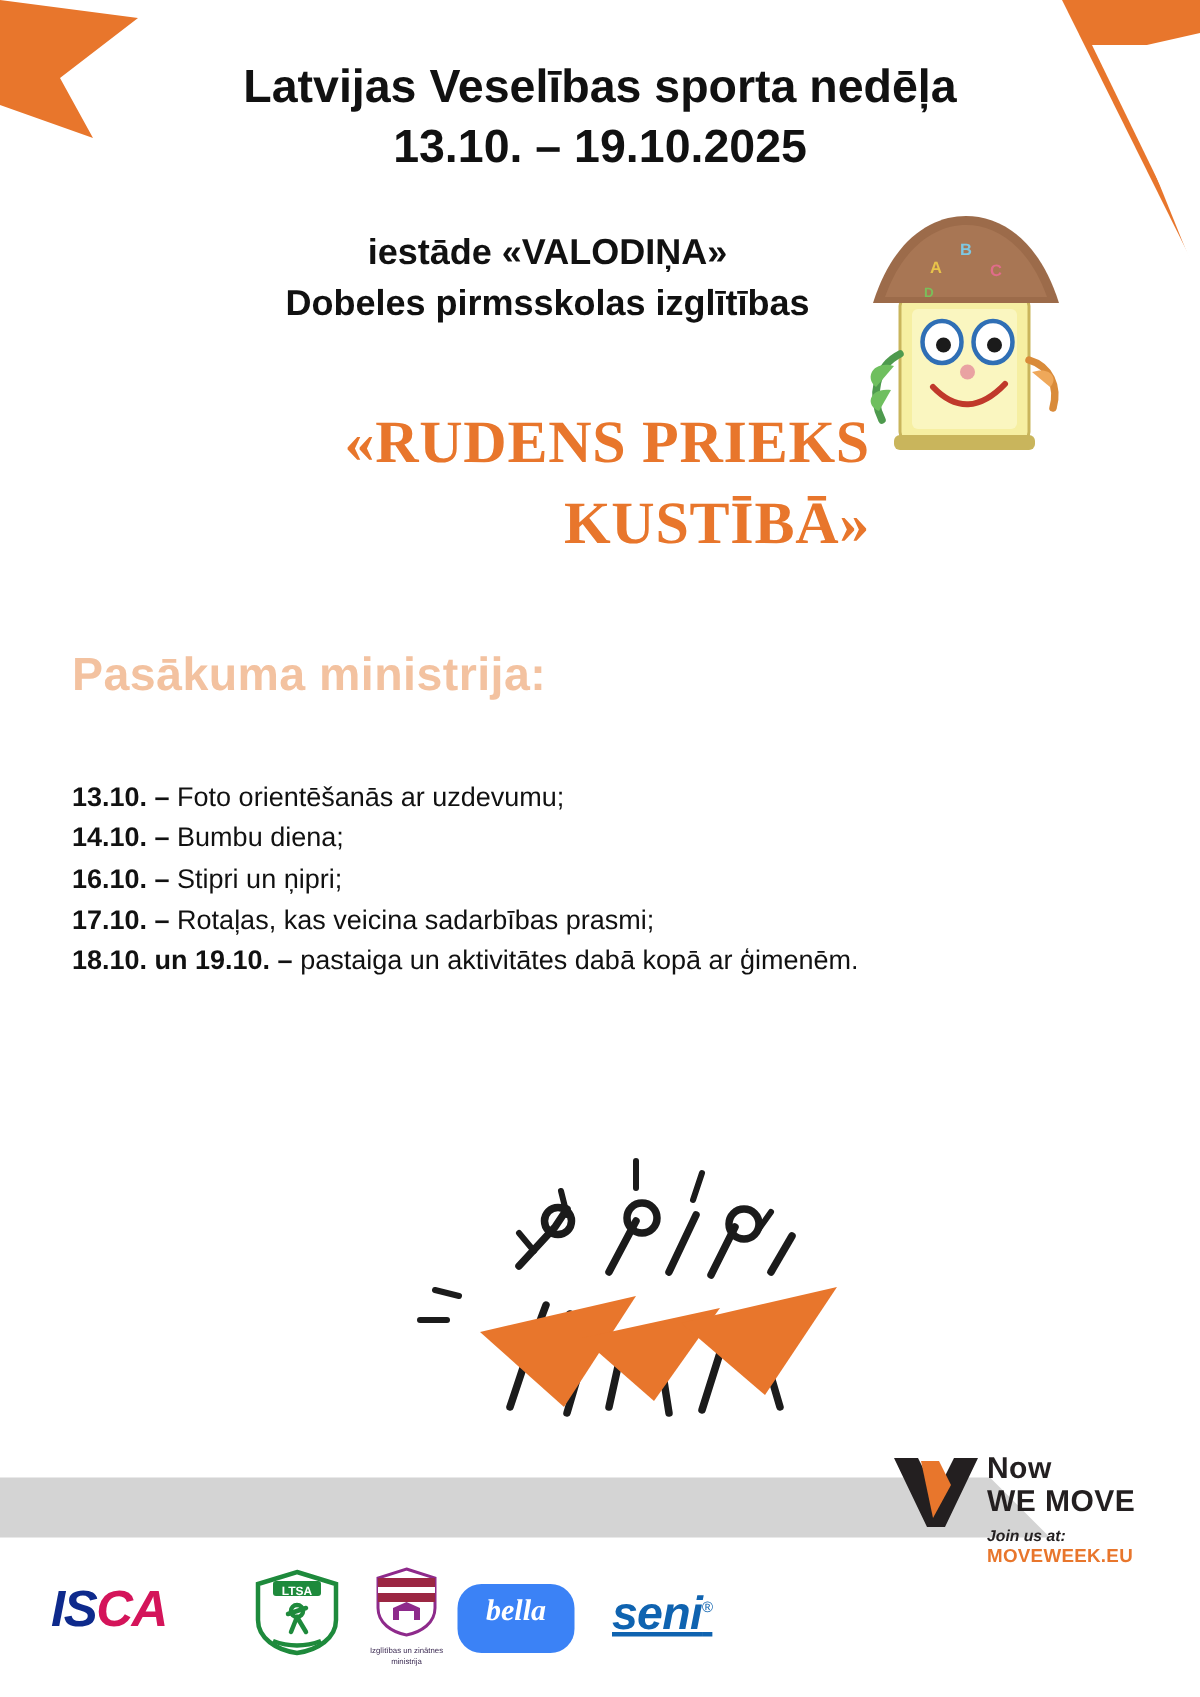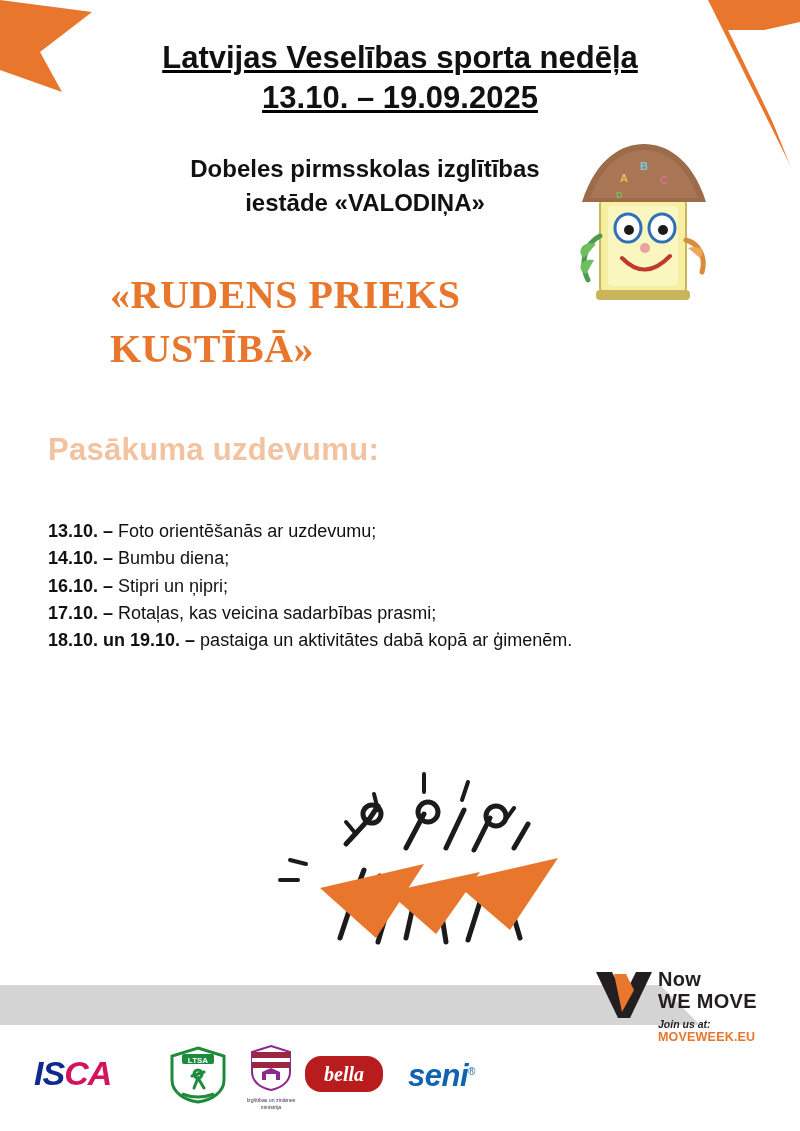--- a/index.html
+++ b/index.html
@@ -31,21 +31,20 @@
     width: 150px; height: 190px;
     overflow: hidden;
   }
   .corner-right svg { display: block; }
 
   
   .title-block {
     position: absolute;
     left: 0; right: 0; top: 38px;
     text-align: center;
-    text-decoration: underline;
   }
   .title-line {
     font-size: 31px;
     font-weight: bold;
     color: #111111;
     line-height: 1.28;
     letter-spacing: 0px;
   }
   .subtitle-block {
     position: absolute;
@@ -55,21 +54,21 @@
   .subtitle-line {
     font-size: 24px;
     font-weight: bold;
     color: #111111;
     line-height: 1.42;
   }
 
   .event-title {
     position: absolute;
     left: 110px; right: 220px; top: 268px;
-    text-align: left;
+    text-align: right;
     font-family: "Liberation Serif", serif;
     font-size: 40px;
     font-weight: bold;
     color: #E8762C;
     line-height: 1.35;
     letter-spacing: 0.5px;
   }
   .event-title .l2 { display: block; }
 
   
@@ -194,22 +193,22 @@
   .min-caption {
     font-size: 5.2px;
     color: #3b2a52;
     line-height: 1.25;
     margin-top: 1px;
   }
 
   
   .sp-bella { left: 305px; top: 16px; width: 78px; height: 36px; }
   .bella-box {
-    width: 78px; height: 36px;
-    background: #b91c1c;
+    width: 78px; height: 46px;
+    background: #3b82f6;
     border-radius: 16px;
     position: relative;
   }
   .bella-word {
     position: absolute;
     left: 0; right: 0; top: 7px;
     text-align: center;
     font-family: "Liberation Serif", serif;
     font-size: 20px;
     font-style: italic;
@@ -218,20 +217,21 @@
   }
 
   
   .sp-seni { left: 408px; top: 18px; }
   .seni-word {
     font-size: 31px;
     font-weight: bold;
     font-style: italic;
     color: #0F63B0;
     letter-spacing: -0.5px;
+    text-decoration: underline;
   }
   .seni-r {
     font-size: 10px;
     vertical-align: super;
     color: #0F63B0;
     font-style: normal;
     font-weight: normal;
   }
 </style>
 </head>
@@ -251,26 +251,26 @@
       <polygon points="150,0 150,185 58,0" fill="#E8762C"></polygon>
       <polygon points="150,30 150,178 78,30" fill="#ffffff"></polygon>
       <polygon points="150,26 150,190 150,190" fill="#E8762C"></polygon>
       <polygon points="150,22 150,190 88,36" fill="#ffffff"></polygon>
       <polygon points="150,0 150,190 150,190" fill="none"></polygon>
     </svg>
   </div>
 
   <div class="title-block">
     <div class="title-line">Latvijas Veselības sporta  nedēļa</div>
-    <div class="title-line">13.10. – 19.09.2025</div>
+    <div class="title-line">13.10. – 19.10.2025</div>
   </div>
 
   <div class="subtitle-block">
+    <div class="subtitle-line">iestāde «VALODIŅA»</div>
     <div class="subtitle-line">Dobeles pirmsskolas izglītības</div>
-    <div class="subtitle-line">iestāde «VALODIŅA»</div>
   </div>
 
   <div class="event-title">
     <span class="l1">«RUDENS PRIEKS</span>
     <span class="l2">KUSTĪBĀ»</span>
   </div>
 
   <div class="mascot">
     <svg width="140" height="180" viewBox="0 0 140 180" xmlns="http://www.w3.org/2000/svg">
 
@@ -298,21 +298,21 @@
       <path d="M22 104 C8 100 2 112 10 118" fill="#6FBF5F"></path>
       <path d="M20 120 C6 118 2 130 12 134" fill="#6FBF5F"></path>
 
       <path d="M112 100 C126 104 132 118 128 132" fill="none" stroke="#D98B3A" stroke-width="5" stroke-linecap="round"></path>
       <path d="M114 108 C126 104 132 112 126 118" fill="#EFA85A"></path>
 
       <rect x="22" y="150" width="94" height="10" rx="4" fill="#C9B55C"></rect>
     </svg>
   </div>
 
-  <div class="program-heading">Pasākuma uzdevumu:</div>
+  <div class="program-heading">Pasākuma ministrija:</div>
 
   <div class="program-list">
     <div class="program-item">
       <span class="date">13.10. – </span><span class="desc">Foto orientēšanās ar uzdevumu;</span>
     </div>
     <div class="program-item">
       <span class="date">14.10. – </span><span class="desc">Bumbu diena;</span>
     </div>
     <div class="program-item">
       <span class="date">16.10. – </span><span class="desc">Stipri un ņipri;</span>

